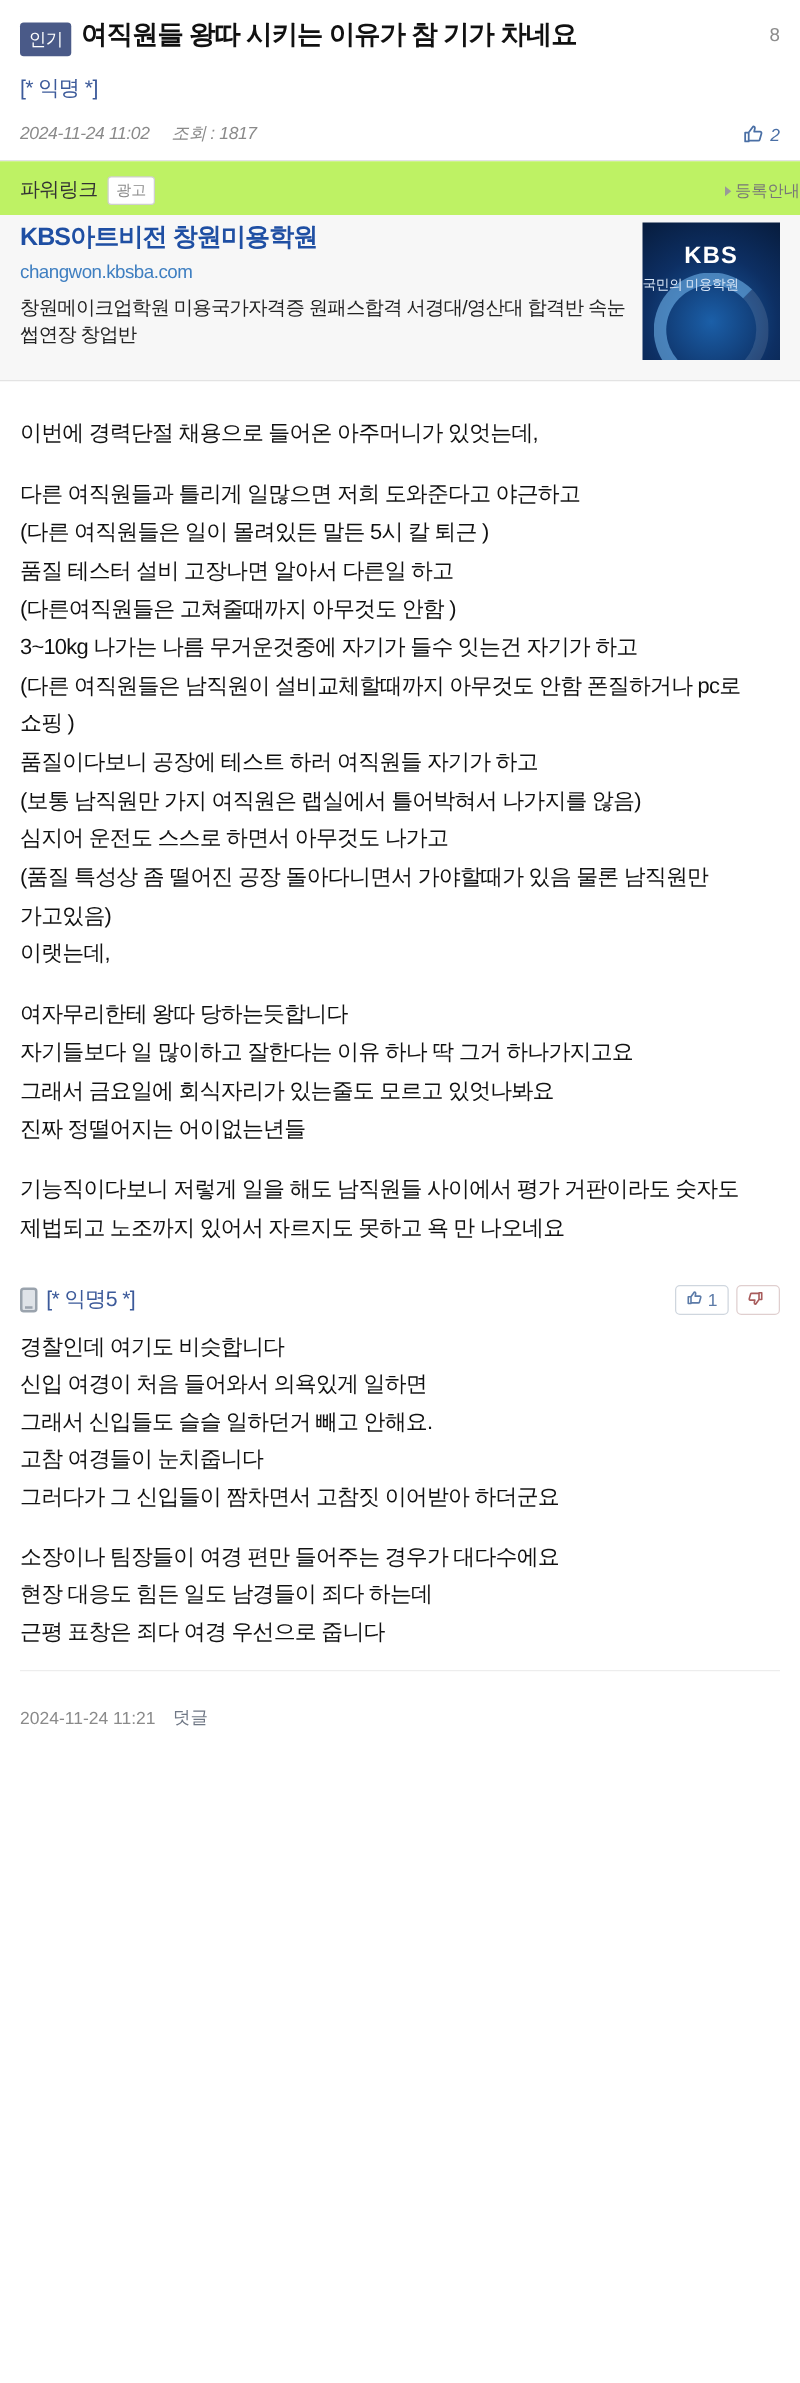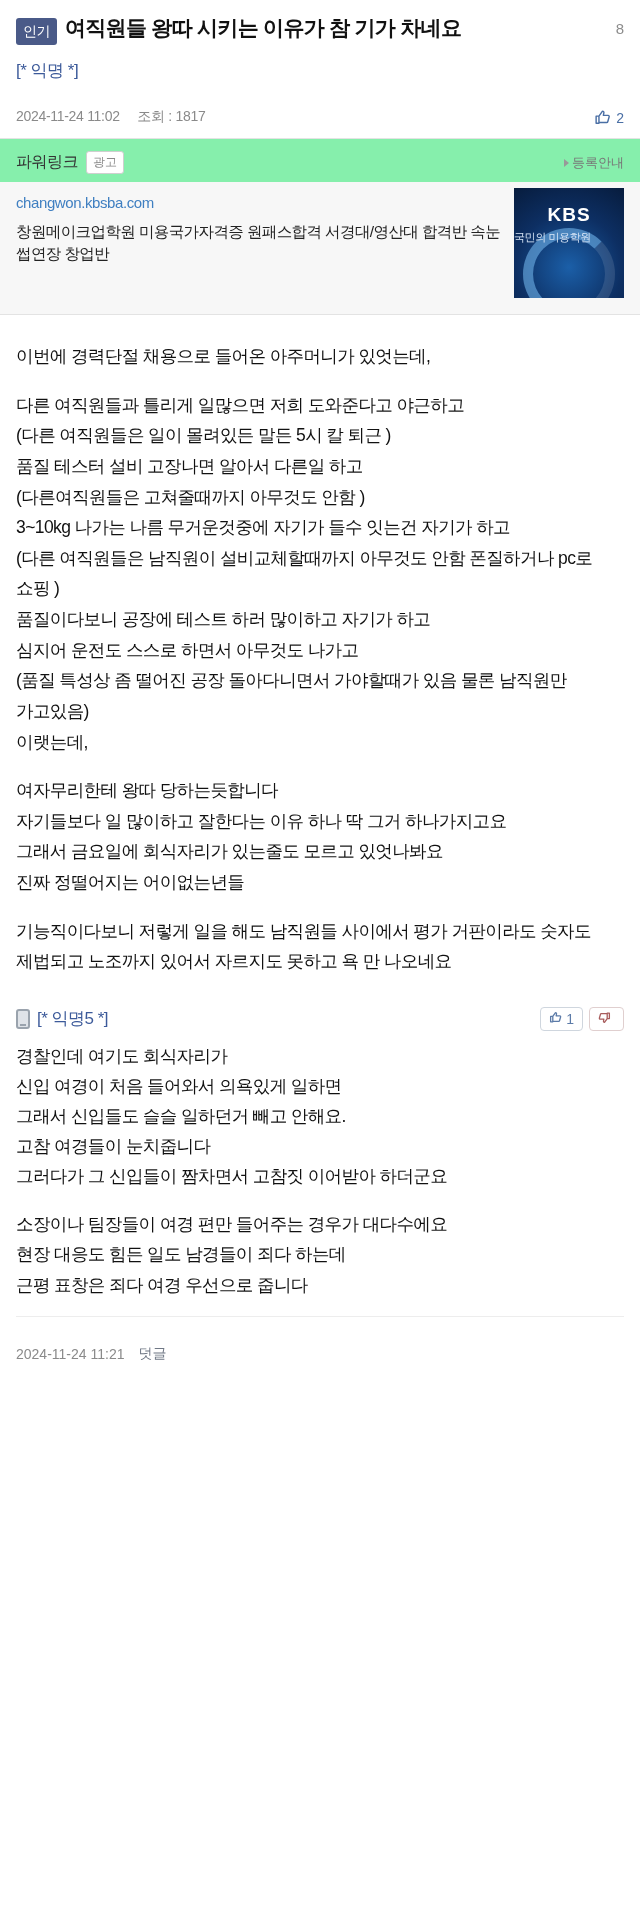--- a/index.html
+++ b/index.html
@@ -58,25 +58,26 @@
   }
 
   .author-row {
     margin-top: 14px;
     font-size: 17px;
     color: #3c5a9a;
     letter-spacing: -0.5px;
   }
 
   .meta-row {
-    margin-top: 26px;
+    margin-top: 16px;
     display: flex;
     align-items: flex-end;
     justify-content: space-between;
     padding-bottom: 12px;
+    font-style: italic;
   }
   .meta-left {
     font-size: 14px;
     color: #8a8a8a;
     letter-spacing: -0.3px;
   }
   .meta-left .views { margin-left: 14px; }
   .like-chip {
     display: flex;
     align-items: center;
@@ -93,22 +94,22 @@
 
   .divider {
     height: 1px;
     background: #e3e3e3;
   }
 
   
   .ad-bar {
     display: flex;
     align-items: center;
-    padding: 12px 16px 8px 16px;
-    background: #86efac;
+    padding: 12px 0 8px 16px;
+    background: #bef264;
     justify-content: space-between;
   }
   .ad-bar-left {
     display: flex;
     align-items: center;
     gap: 8px;
   }
   .powerlink {
     font-size: 16px;
     color: #333;
@@ -331,20 +332,21 @@
         <span class="powerlink">파워링크</span>
         <span class="ad-tag">광고</span>
       </div>
       <div class="ad-bar-right">
         <span class="tri-right"></span>
         <span>등록안내</span>
       </div>
     </div>
     <div class="ad-body">
       <div class="ad-text">
+        <div class="ad-title">KBS아트비전 창원미용학원</div>
         <div class="ad-url">changwon.kbsba.com</div>
         <div class="ad-desc">창원메이크업학원 미용국가자격증 원패스합격 서경대/영산대 합격반 속눈썹연장 창업반</div>
       </div>
       <div class="ad-thumb">
         <div class="swirl"></div>
         <div class="kbs">KBS</div>
         <div class="kbs-sub">국민의 미용학원</div>
       </div>
     </div>
   </div>
@@ -353,21 +355,22 @@
 
   <div class="post-body clipped">
     <p>이번에 경력단절 채용으로 들어온 아주머니가 있엇는데,</p>
     <p class="spacer"></p>
     <p>다른 여직원들과 틀리게 일많으면 저희 도와준다고 야근하고</p>
     <p>(다른 여직원들은 일이 몰려있든 말든 5시 칼 퇴근 )</p>
     <p>품질 테스터 설비 고장나면 알아서 다른일 하고</p>
     <p>(다른여직원들은 고쳐줄때까지 아무것도 안함 )</p>
     <p>3~10kg 나가는 나름 무거운것중에 자기가 들수 잇는건 자기가 하고</p>
     <p>(다른 여직원들은 남직원이 설비교체할때까지 아무것도 안함 폰질하거나 pc로 쇼핑 )</p>
-    <p>품질이다보니 공장에 테스트 하러 많이하고 자기가 하고</p>
+    <p>품질이다보니 공장에 테스트 하러 여직원들 자기가 하고</p>
+    <p>(보통 남직원만 가지 여직원은 랩실에서 틀어박혀서 나가지를 않음)</p>
     <p>심지어 운전도 스스로 하면서 아무것도 나가고</p>
     <p>(품질 특성상 좀 떨어진 공장 돌아다니면서 가야할때가 있음 물론 남직원만 가고있음)</p>
     <p>이랫는데,</p>
     <p class="spacer"></p>
     <p>여자무리한테 왕따 당하는듯합니다</p>
     <p>자기들보다 일 많이하고 잘한다는 이유 하나 딱 그거 하나가지고요</p>
     <p>그래서 금요일에 회식자리가 있는줄도 모르고 있엇나봐요</p>
     <p>진짜 정떨어지는 어이없는년들</p>
     <p class="spacer"></p>
     <p>기능직이다보니 저렇게 일을 해도 남직원들 사이에서 평가 거판이라도 숫자도 제법되고 노조까지 있어서 자르지도 못하고 욕 만 나오네요</p>
@@ -392,21 +395,21 @@
           <span>
             <svg width="13" height="13" viewBox="0 0 24 24" fill="none" stroke="#a85c5c" stroke-width="2.4" stroke-linejoin="round">
               <path d="M17 14V4h4v10h-4zM17 14l-5 7c-1.2 0-2-.9-2-2l.8-4H4c-1 0-1.7-1-1.4-2l2-7c.2-.7.8-1 1.4-1h11"></path>
             </svg>
           </span>
           <span></span>
         </div>
       </div>
     </div>
     <div class="comment-body">
-      <p>경찰인데 여기도 회식자리가</p>
+      <p>경찰인데 여기도 비슷합니다</p>
       <p>신입 여경이 처음 들어와서 의욕있게 일하면</p>
       <p>그래서 신입들도 슬슬 일하던거 빼고 안해요.</p>
       <p>고참 여경들이 눈치줍니다</p>
       <p>그러다가 그 신입들이 짬차면서 고참짓 이어받아 하더군요</p>
       <p class="spacer"></p>
       <p>소장이나 팀장들이 여경 편만 들어주는 경우가 대다수에요</p>
       <p>현장 대응도 힘든 일도 남경들이 죄다 하는데</p>
       <p>근평 표창은 죄다 여경 우선으로 줍니다</p>
     </div>
     <div class="comment-foot">

